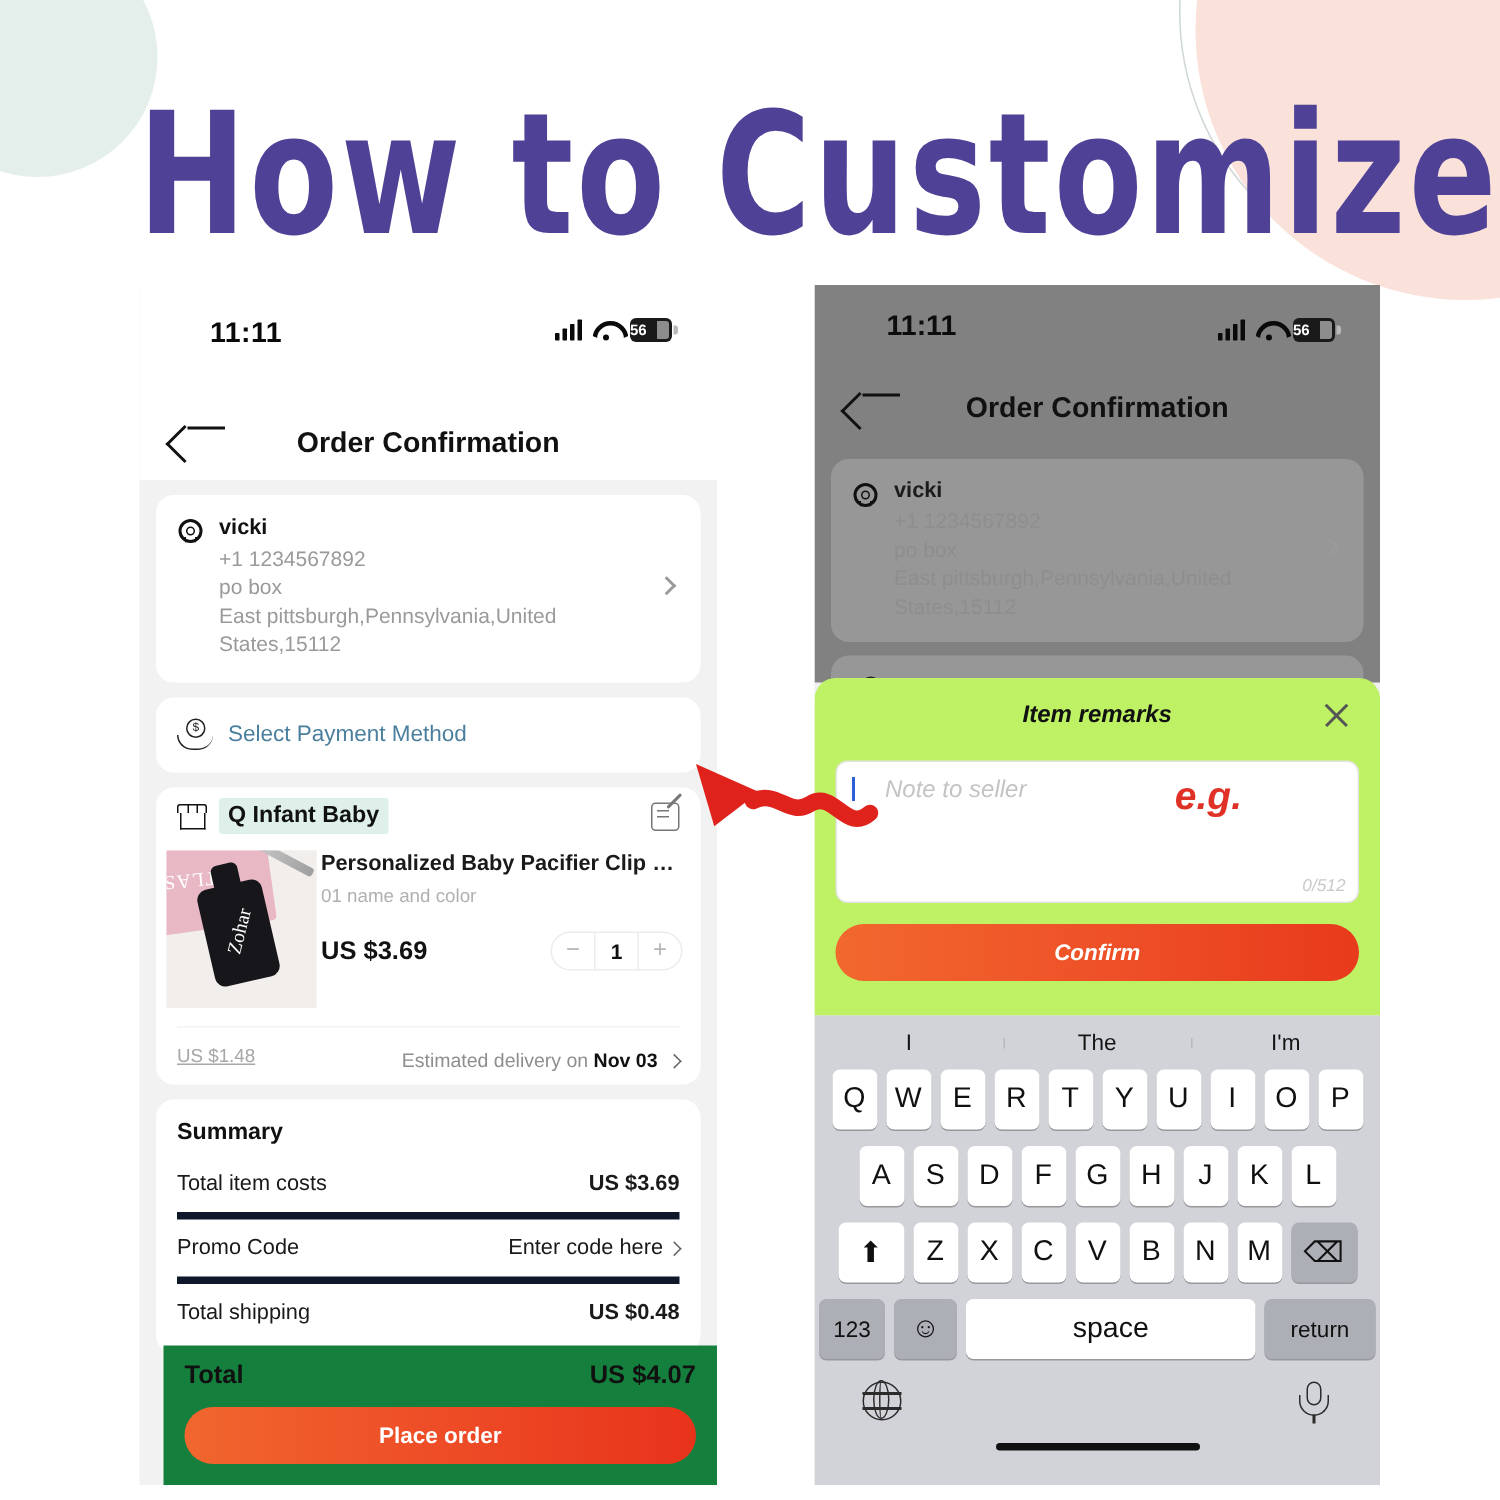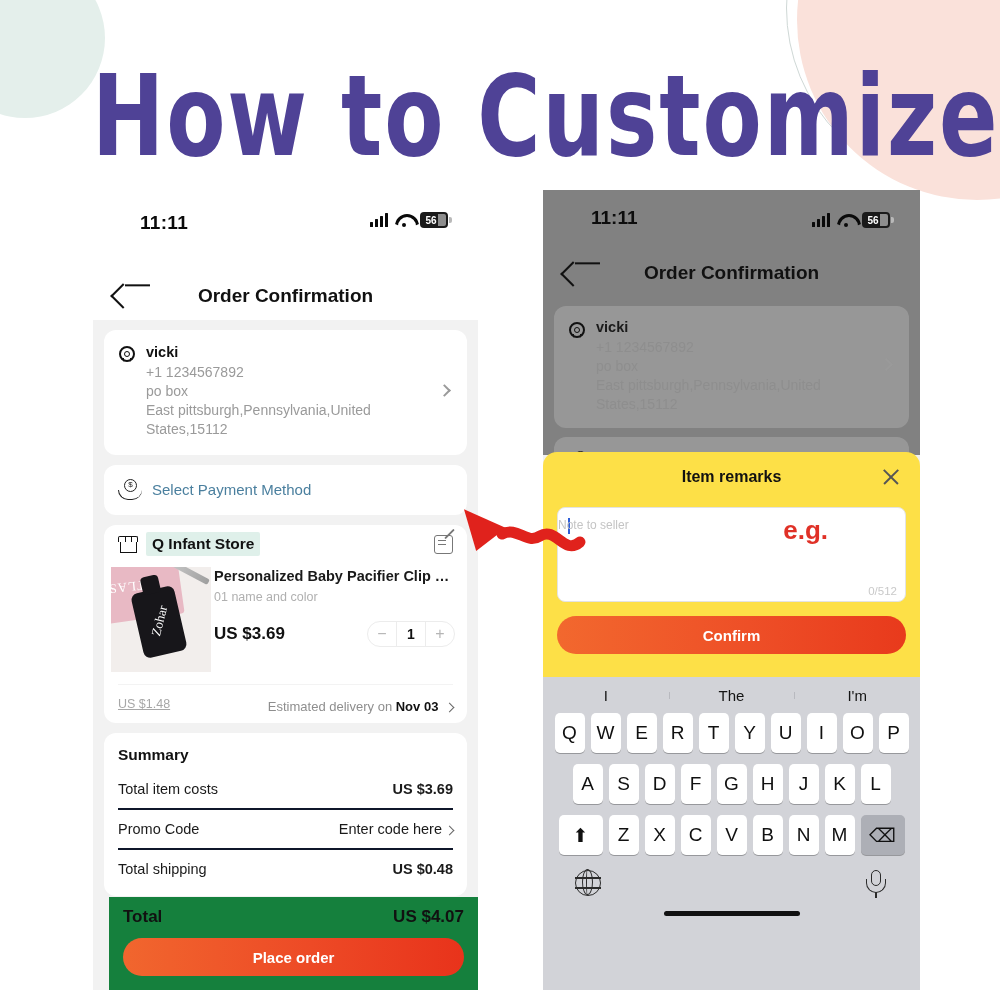--- a/index.html
+++ b/index.html
@@ -75,21 +75,21 @@
     clip-path: polygon(0 0,100% 0,100% 42%,50% 62%,0 42%);
   }
   .ic-wifi::after {
     content:""; position:absolute; left:7px; top:10px; width:4px; height:4px;
     background:#0a0a0a; border-radius:50%;
   }
   .ic-batt {
     width: 28px; height: 16px; border-radius: 4px;
     background: #1a1a1a; color: #fff;
     font-size: 10px; font-weight: 700;
-    display: flex; align-items: center; justify-content: center;
+    display: flex; align-items: center; justify-content: flex-start;
     position: relative;
   }
   .ic-batt::after {
     content:""; position:absolute; right:-4px; top:5px;
     width:3px; height:6px; background:#b9b9b9; border-radius:0 2px 2px 0;
   }
   .batt-fill { position:absolute; right:2px; top:2px; bottom:2px; width:8px;
     background:#8d8d8d; border-radius:0 2px 2px 0; }
   .batt-num { position: relative; z-index:2; margin-right: 6px; }
 
@@ -234,21 +234,21 @@
     border-right: 1.8px solid #666; border-top: 1.8px solid #666;
     transform: rotate(45deg);
   }
 
   
   .sum-card { padding: 13px 14px 8px 14px; }
   .sum-title { font-size: 15.5px; font-weight: 700; color: #111; margin-bottom: 6px; }
   .sum-row {
     display: flex; justify-content: space-between; align-items: center;
     padding: 11px 0; font-size: 14.5px; color: #1a1a1a;
-    border-bottom: 2px solid #0f172a;
+    border-bottom: 5px solid #0f172a;
   }
   .sum-row:last-child { border-bottom: none; }
   .sum-val { font-weight: 700; }
   .sum-val.plain { font-weight: 400; }
 
   .disclaimer {
     font-size: 12px; color: #b3b3b3; padding: 6px 14px 10px 14px; line-height: 16px;
   }
   .l-footer {
     position: absolute; left: 16px; right: 0; bottom: 0;
@@ -286,21 +286,21 @@
   .r-pay {
     margin: 9px 11px 0 11px; border-radius: 12px 12px 0 0;
     background: rgba(255,255,255,0.18);
     position: relative; padding: 14px 14px 20px 48px;
   }
   .r-pay .pay-text { color: #4a7f9e; }
 
   
   .sheet {
     position: absolute; left: 0; right: 0; top: 262px; height: 225px;
-    background: #fde047; border-radius: 14px 14px 0 0;
+    background: #bef264; border-radius: 14px 14px 0 0; font-style: italic;
   }
   .sheet-title {
     text-align: center; font-size: 16px; font-weight: 700; color: #111;
     padding-top: 16px;
   }
   .sheet-close {
     position: absolute; right: 20px; top: 16px; width: 18px; height: 18px;
   }
   .sheet-close::before, .sheet-close::after {
     content:""; position:absolute; left:-1px; top:8px; width:20px; height:1.6px; background:#555;
@@ -308,21 +308,21 @@
   .sheet-close::before { transform: rotate(45deg); }
   .sheet-close::after  { transform: rotate(-45deg); }
   .remark-box {
     position: absolute; left: 14px; right: 14px; top: 55px; height: 95px;
     border: 1px solid #e3e3e3; border-radius: 8px; background: #fff;
   }
   .remark-caret {
     position: absolute; left: 10px; top: 10px; width: 2px; height: 16px; background: #2f5fd8;
   }
   .remark-ph {
-    position: absolute; left: 0; top: 10px; font-size: 12px; color: #c4c4c4; text-align: center;
+    position: absolute; left: 32px; top: 10px; font-size: 16px; color: #c4c4c4; text-align: center;
   }
   .remark-count {
     position: absolute; right: 8px; bottom: 4px; font-size: 11.5px; color: #c9c9c9;
   }
   .ann-remarks {
     position: absolute; left: 100px; top: 16px;
     font-size: 40px; font-weight: 400; color: #101010;
     font-family: "Liberation Sans", sans-serif;
     white-space: nowrap; letter-spacing: -0.5px;
   }
@@ -502,21 +502,21 @@
       </div>
 
       <div class="card store-card">
         <div class="store-row">
           <span class="store-icon">
             <span class="roof"></span>
               <span class="div1"></span>
               <span class="div2"></span>
               <span class="body"></span>
           </span>
-          <span class="store-name">Q Infant Store</span>
+          <span class="store-name">Q Infant Baby</span>
           <span class="note-icon"></span>
         </div>
 
         <div class="prod-row">
           <div class="prod-thumb">
             <span class="thumb-bg"></span>
             <span class="thumb-note"></span>
             <span class="thumb-pen"></span>
             <span class="thumb-tag">
               <span class="thumb-tagtext">Zohar</span>
@@ -680,20 +680,26 @@
           <span class="key">Z</span>
           <span class="key">X</span>
           <span class="key">C</span>
           <span class="key">V</span>
           <span class="key">B</span>
           <span class="key">N</span>
           <span class="key">M</span>
           <span class="key wide">⌫</span>
         </div>
 
+        <div class="kb-row r4">
+          <span class="key num">123</span>
+          <span class="key emoji">☺</span>
+          <span class="key space">space</span>
+          <span class="key return">return</span>
+        </div>
       </div>
 
       <div class="kb-bottom">
         <span class="globe-icon">
           <span class="globe-inner"></span>
             <span class="globe-h1"></span>
             <span class="globe-h2"></span>
         </span>
         <span class="mic-icon">
           <span class="cap"></span>

